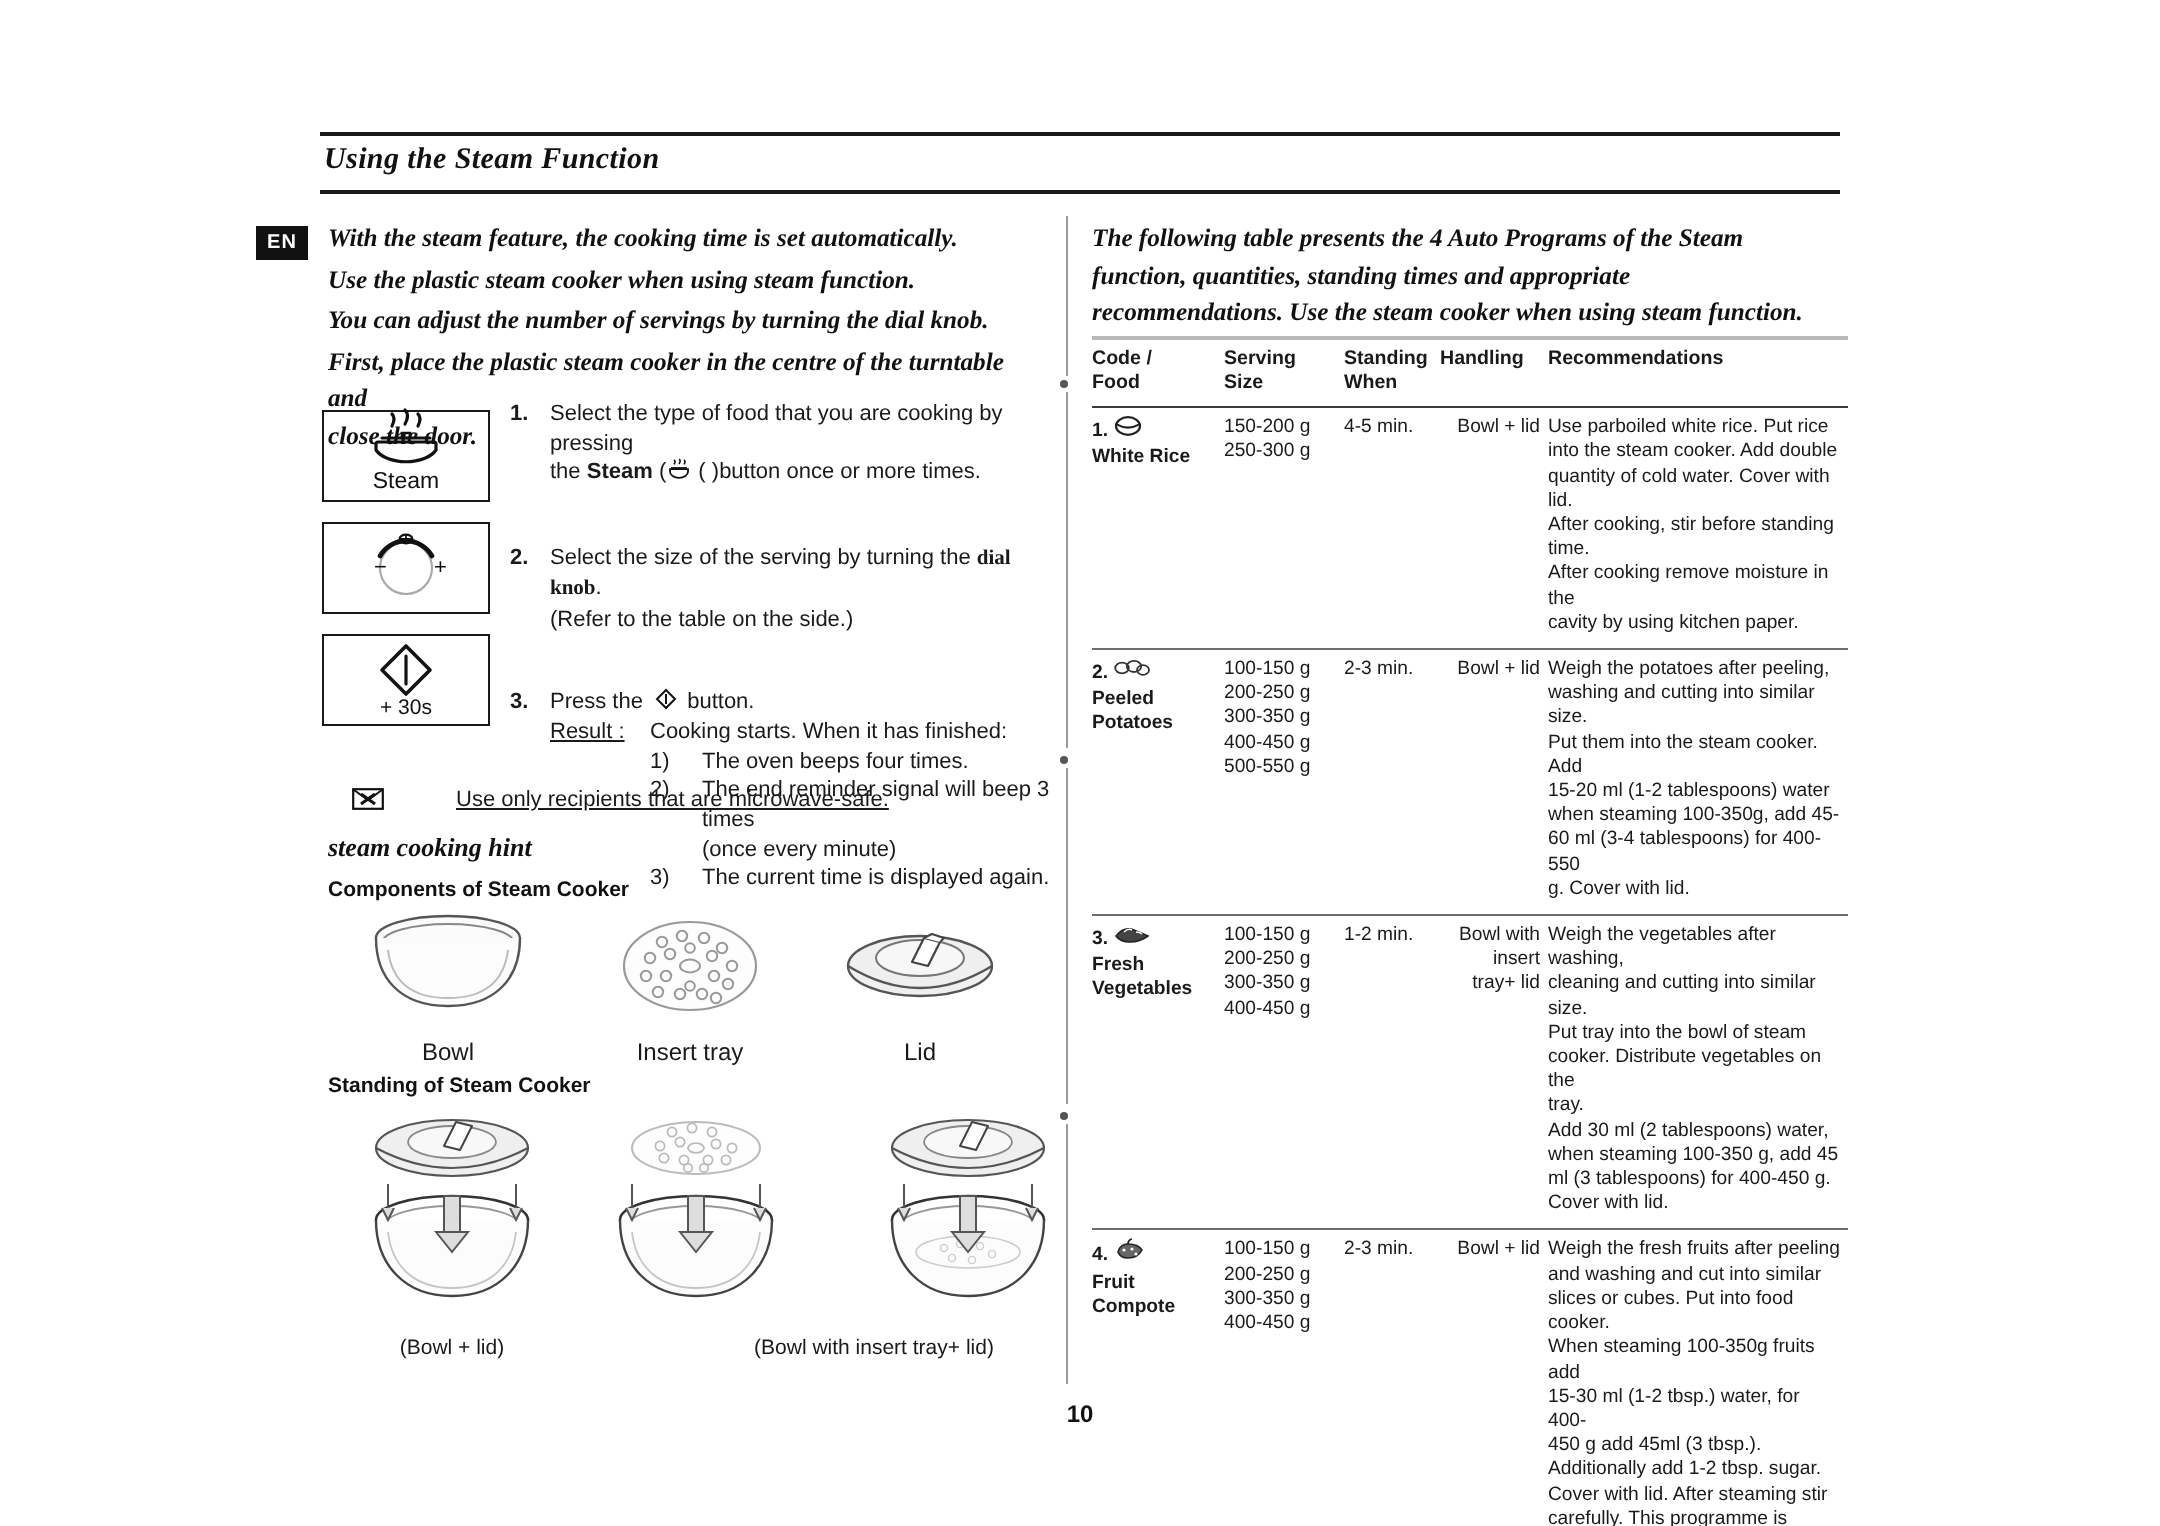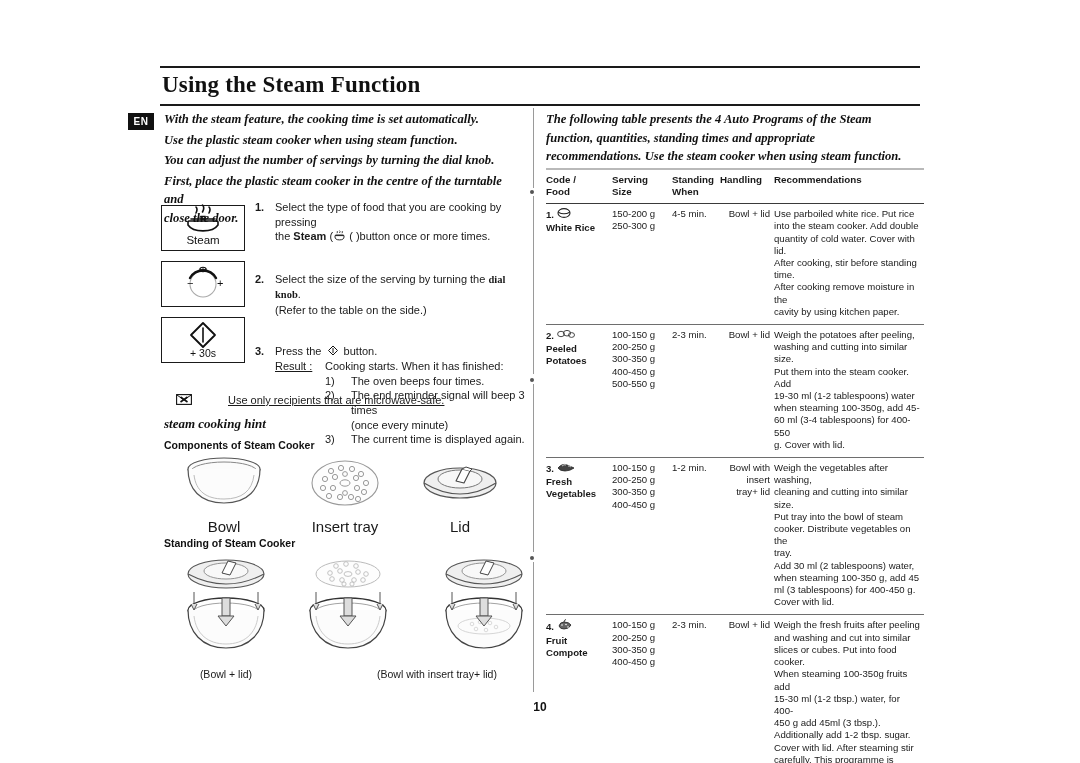--- a/index.html
+++ b/index.html
@@ -3,21 +3,21 @@
 <meta charset="utf-8">
 <style>
   html,body{margin:0;padding:0;background:#ffffff;}
   body{width:1080px;height:763px;position:relative;font-family:"Liberation Sans",sans-serif;color:#1a1a1a;overflow:hidden;}
   .page{position:absolute;left:0;top:0;width:1080px;height:763px;}
 
   
   .hdr{position:absolute;left:160px;top:66px;width:760px;}
   .hdr .rule-top{height:2px;background:#1a1a1a;}
   .hdr .rule-bot{height:2px;background:#1a1a1a;}
-  .hdr h1{margin:0;padding:4px 2px 6px 2px;font-family:"Liberation Serif",serif;font-weight:bold;font-size:23px;letter-spacing:.2px;color:#111;}
+  .hdr h1{margin:0;padding:4px 2px 6px 2px;font-family:"Liberation Serif",serif;font-style:italic;font-weight:bold;font-size:15px;letter-spacing:.2px;color:#111;}
 
   
   .en-badge{position:absolute;left:128px;top:113px;width:26px;height:17px;background:#111;color:#fff;font-size:10px;font-weight:bold;display:flex;align-items:center;justify-content:center;letter-spacing:.5px;}
 
   
   .col-div{position:absolute;left:533px;top:108px;width:1px;height:80px;background:#9a9a9a;}
   .col-div2{position:absolute;left:533px;top:196px;width:1px;height:178px;background:#9a9a9a;}
   .col-div3{position:absolute;left:533px;top:384px;width:1px;height:168px;background:#9a9a9a;}
   .col-div4{position:absolute;left:533px;top:562px;width:1px;height:130px;background:#9a9a9a;}
   .dot{position:absolute;left:530px;width:4px;height:4px;border-radius:50%;background:#555;}
@@ -50,21 +50,21 @@
   .note{position:absolute;left:176px;top:394px;width:350px;font-size:11px;color:#1a1a1a;display:flex;align-items:flex-start;}
   .note .ntxt{margin-left:36px;text-decoration:underline;}
 
   .hint{position:absolute;left:164px;top:416px;font-family:"Liberation Serif",serif;font-style:italic;font-weight:bold;font-size:13px;color:#111;}
   .sechead{position:absolute;font-size:10.5px;font-weight:bold;color:#111;}
   .sechead.c1{left:164px;top:439px;}
   .sechead.c2{left:164px;top:537px;}
 
   .comp-row{position:absolute;left:164px;top:455px;width:370px;height:75px;}
   .comp{position:absolute;text-align:center;width:120px;}
-  .comp .cap{font-size:15px;margin-top:1px;}
+  .comp .cap{font-size:12px;margin-top:1px;}
 
   .handling{position:absolute;left:164px;top:552px;width:380px;height:130px;}
   .hcap{position:absolute;font-size:10.5px;text-align:center;width:160px;}
 
   .pageno{position:absolute;left:0;top:700px;width:1080px;text-align:center;font-size:12px;font-weight:bold;color:#111;}
 
   
   .rlead{position:absolute;left:546px;top:110px;width:390px;font-family:"Liberation Serif",serif;font-style:italic;font-weight:bold;font-size:12.6px;line-height:18.5px;color:#111;}
   .rlead p{margin:0;}
 
@@ -432,21 +432,21 @@
           <div>500-550 g</div>
         </td>
         <td class="c-time">2-3 min.</td>
         <td class="c-handle handle">
           <div>Bowl + lid</div>
         </td>
         <td class="c-rec recs">
           <div>Weigh the potatoes after peeling,</div>
           <div>washing and cutting into similar size.</div>
           <div>Put them into the steam cooker. Add</div>
-          <div>19-30 ml (1-2 tablespoons) water</div>
+          <div>15-20 ml (1-2 tablespoons) water</div>
           <div>when steaming 100-350g, add 45-</div>
           <div>60 ml (3-4 tablespoons) for 400-550</div>
           <div>g. Cover with lid.</div>
         </td>
       </tr>
     </tbody>
       </table>
     <div class="rule-thin"></div>
 
     <table>

